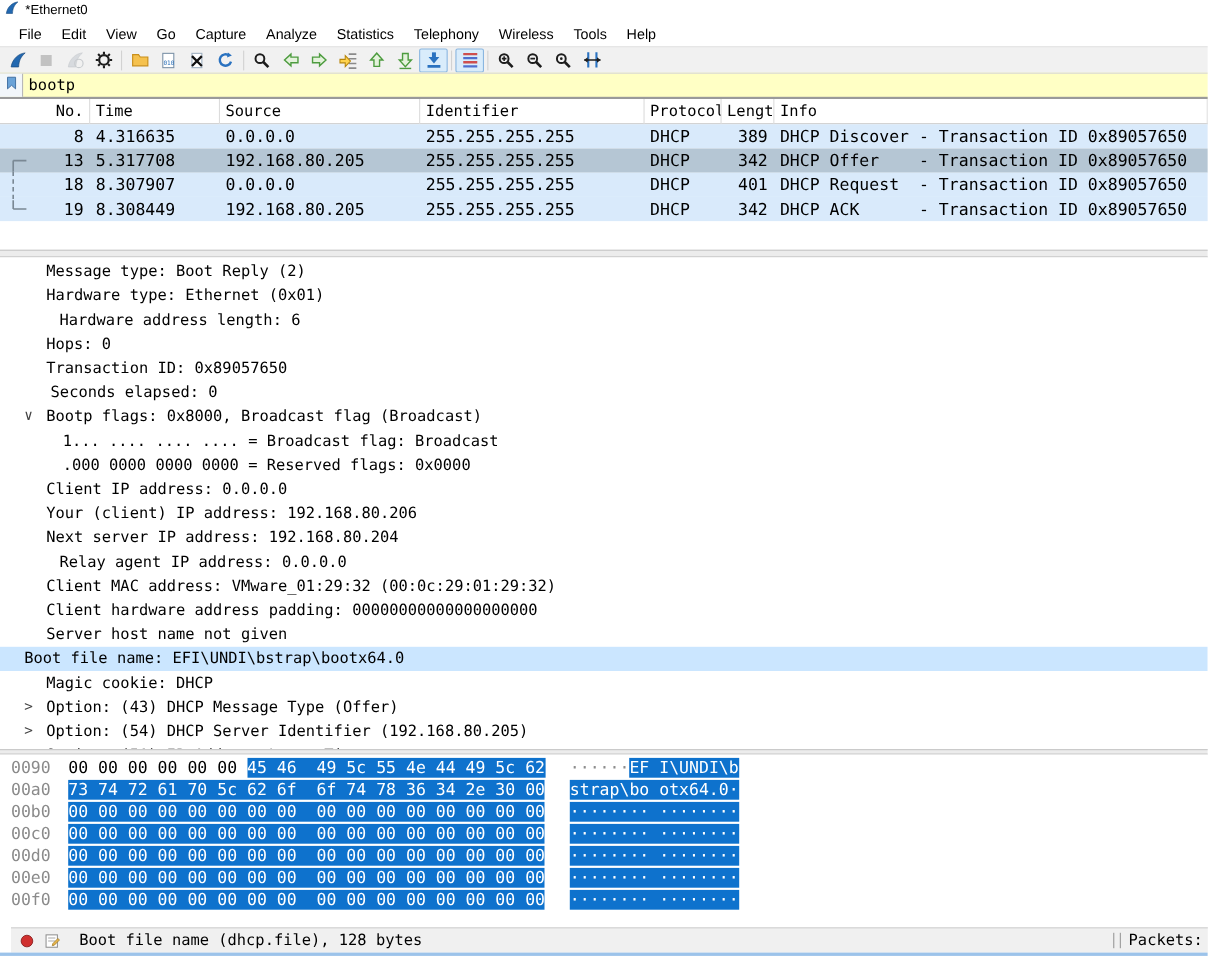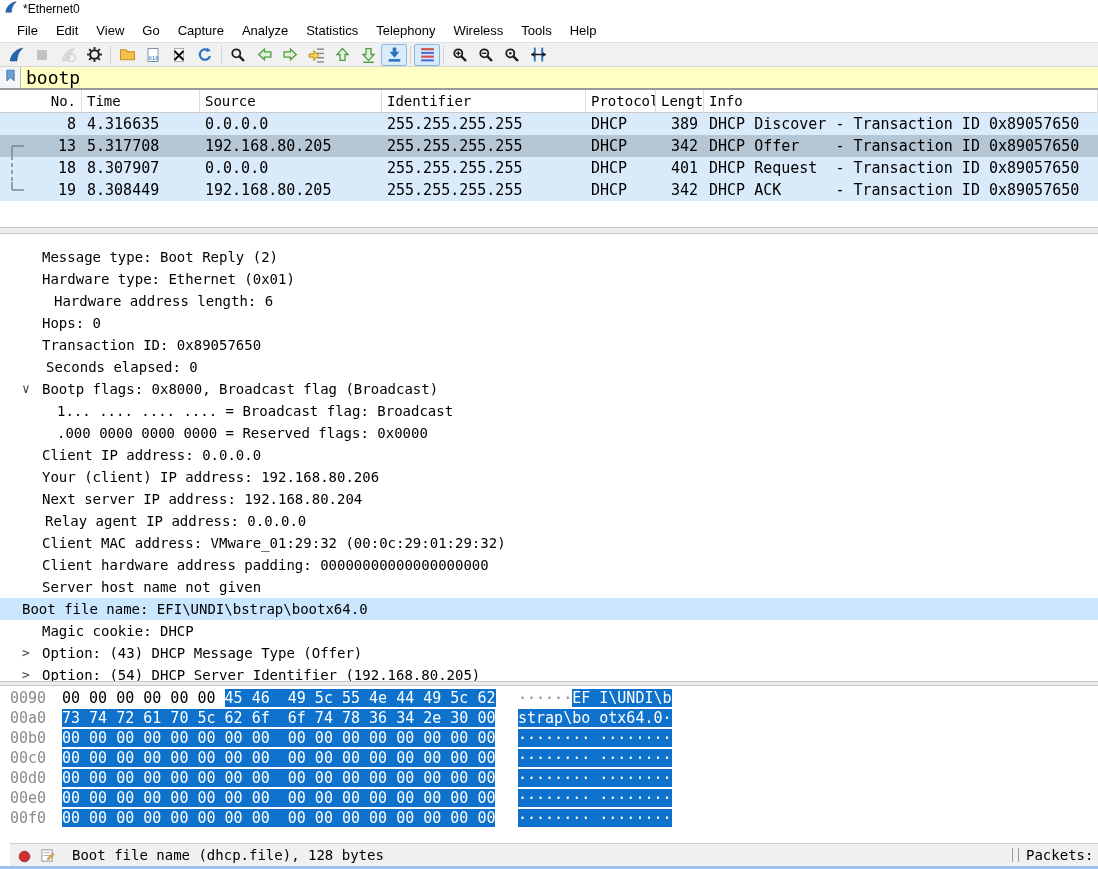--- a/index.html
+++ b/index.html
@@ -18,21 +18,21 @@
   
   #toolbar{position:absolute;left:0;top:42px;width:1098px;height:24px;background:#f1f1f1;border-top:1px solid #e3e3e3;display:flex;align-items:center;padding-left:3px}
   .tbtn{width:26px;height:22px;display:flex;align-items:center;justify-content:center;border:1px solid transparent;border-radius:2px}
   .tbtn.active{background:#d9ecfb;border-color:#8ab6e0}
   .tbtn svg{display:block}
   .tsep{width:1px;height:18px;background:#d2d2d2;margin:0 3px}
 
   
   #filterbar{position:absolute;left:0;top:66px;width:1098px;height:24px;background:#ffffc5;border-top:1px solid #d6d6d6;border-bottom:2px solid #9a9a9a;display:flex;align-items:stretch}
   #bookmarkbox{width:21px;background:#f2f6fa;border-right:1px solid #b8b8b8;display:flex;align-items:center;justify-content:center}
-  #filter-input{flex:1;display:flex;align-items:center;padding-left:5px;font-size:18px}
+  #filter-input{flex:1;display:flex;align-items:center;padding-left:5px;font-size:14px}
 
   
   #packetlist{position:absolute;left:0;top:90px;width:1098px;height:137px;background:#fff}
   #plheader{position:absolute;left:0;top:0;width:1098px;height:23px;background:#fff;border-bottom:1px solid #c9c9c9;font-size:14px}
   .hcell{position:absolute;top:0;height:23px;line-height:22px;padding-left:5px;border-right:1px solid #dcdcdc;overflow:hidden;white-space:pre}
   #plbody{position:absolute;left:0;top:23px;width:1098px}
   .prow{position:relative;height:22px;font-size:15px;line-height:22px;white-space:pre}
   .prow.cblue{background:#d9eafb}
   .prow.sel{background:#b5c6d4}
   .pcell{position:absolute;top:0;height:22px;overflow:hidden;white-space:pre}
@@ -312,33 +312,33 @@
     <path d="M12 33 h12 M12 77 h12" stroke="#7a8894" stroke-width="1.5" fill="none"></path>
     <path d="M12 33 v10" stroke="#7a8894" stroke-width="1.5" fill="none"></path>
     <path d="M12 43 v26" stroke="#7a8894" stroke-width="1.5" fill="none" stroke-dasharray="4,3"></path>
     <path d="M12 69 v8" stroke="#7a8894" stroke-width="1.5" fill="none"></path>
   </svg>
 </div>
 
 <div class="splitter" style="top:227px;height:7px"></div>
 
 <div id="details" class="mono">
-    <div class="dline" style="padding-left: 42px; margin-top: 10px;"><span>Message type: Boot Reply (2)</span></div>
+    <div class="dline" style="padding-left: 42px;"><span>Message type: Boot Reply (2)</span></div>
     <div class="dline" style="padding-left: 42px;"><span>Hardware type: Ethernet (0x01)</span></div>
     <div class="dline" style="padding-left: 54px;"><span>Hardware address length: 6</span></div>
     <div class="dline" style="padding-left: 42px;"><span>Hops: 0</span></div>
     <div class="dline" style="padding-left: 42px;"><span>Transaction ID: 0x89057650</span></div>
     <div class="dline" style="padding-left: 46px;"><span>Seconds elapsed: 0</span></div>
     <div class="dline" style="padding-left: 42px;"><span class="dexp">∨</span><span>Bootp flags: 0x8000, Broadcast flag (Broadcast)</span></div>
     <div class="dline" style="padding-left: 57px;"><span>1... .... .... .... = Broadcast flag: Broadcast</span></div>
     <div class="dline" style="padding-left: 57px;"><span>.000 0000 0000 0000 = Reserved flags: 0x0000</span></div>
     <div class="dline" style="padding-left: 42px;"><span>Client IP address: 0.0.0.0</span></div>
     <div class="dline" style="padding-left: 42px;"><span>Your (client) IP address: 192.168.80.206</span></div>
     <div class="dline" style="padding-left: 42px;"><span>Next server IP address: 192.168.80.204</span></div>
-    <div class="dline" style="padding-left: 45px;"><span>Relay agent IP address: 0.0.0.0</span></div>
+    <div class="dline" style="padding-left: 34px; margin-left: 20px;"><span>Relay agent IP address: 0.0.0.0</span></div>
     <div class="dline" style="padding-left: 42px;"><span>Client MAC address: VMware_01:29:32 (00:0c:29:01:29:32)</span></div>
     <div class="dline" style="padding-left: 42px;"><span>Client hardware address padding: 00000000000000000000</span></div>
     <div class="dline" style="padding-left: 42px;"><span>Server host name not given</span></div>
     <div class="dline sel" style="padding-left: 22px;"><span>Boot file name: EFI\UNDI\bstrap\bootx64.0</span></div>
     <div class="dline" style="padding-left: 42px;"><span>Magic cookie: DHCP</span></div>
     <div class="dline" style="padding-left: 42px;"><span class="dexp">&gt;</span><span>Option: (43) DHCP Message Type (Offer)</span></div>
     <div class="dline" style="padding-left: 42px;"><span class="dexp">&gt;</span><span>Option: (54) DHCP Server Identifier (192.168.80.205)</span></div>
     <div class="dline partial" style="padding-left: 42px;"><span class="dexp">&gt;</span><span>Option: (51) IP Address Lease Time</span></div>
   </div>
 

